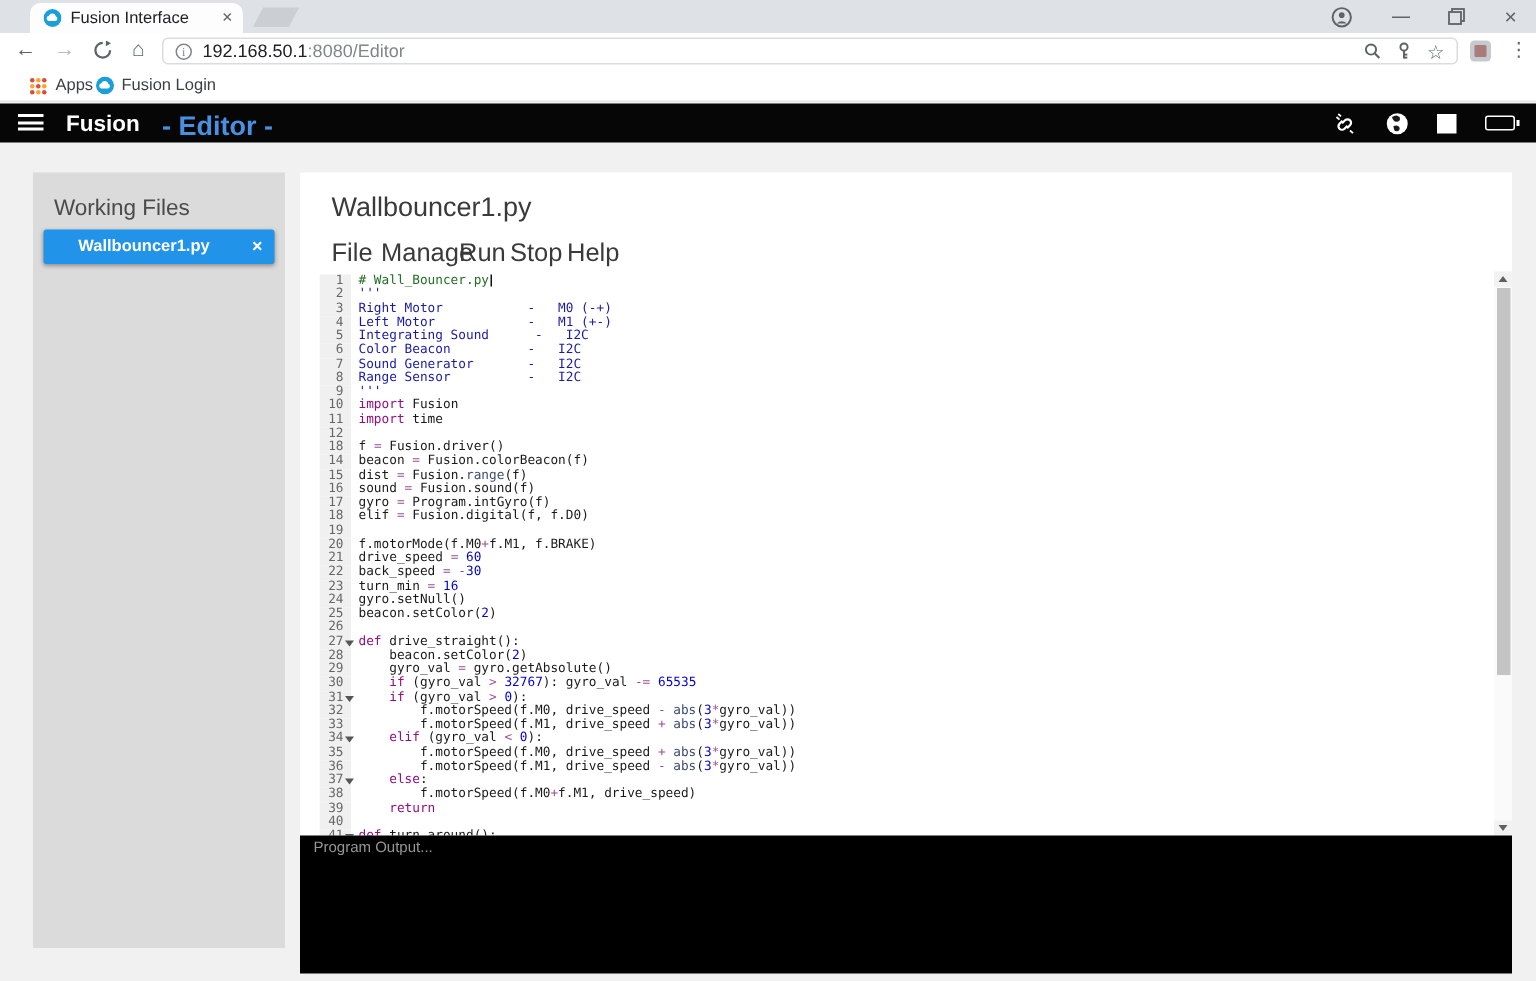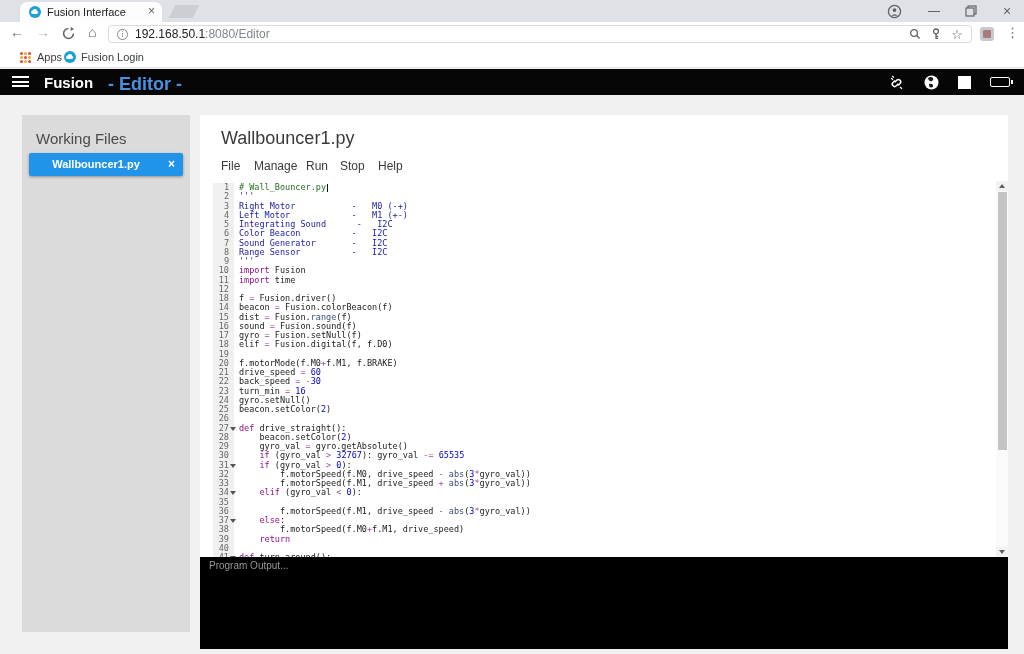--- a/index.html
+++ b/index.html
@@ -49,21 +49,21 @@
   
   .sidebar { position:absolute; left:22px; top:115px; width:168px; height:517px; background:#DBDBDB; }
   .wf-heading { position:absolute; left:14px; top:15px; font-size:15px; color:#4A4A4A; }
   .file-item { position:absolute; left:7px; top:38px; width:154px; height:23px; background:var(--accent); border-radius:2px; box-shadow:0 1px 3px rgba(0,0,0,.35); }
   .file-item-label { position:absolute; left:0; right:20px; top:5px; text-align:center; font-size:11px; font-weight:bold; color:#FFF; }
   .file-item-close { position:absolute; right:8px; top:4px; font-size:12px; font-weight:bold; color:#FFF; }
 
   .main { position:absolute; left:200px; top:115px; width:808px; height:517px; background:#FFF; }
   .doc-title { position:absolute; left:21px; top:13px; font-size:18px; color:#3A3A3A; }
   .menubar { position:absolute; left:0; top:44px; width:100%; height:20px; }
-  .menu-item { position:absolute; top:0; font-size:12px; color:#3A3A3A; cursor:default;text-align:center; }
+  .menu-item { position:absolute; top:0; font-size:17px; color:#3A3A3A; cursor:default;text-align:center; }
 
   .editor { position:absolute; left:13px; top:66px; width:783px; height:376px; background:#FFF; overflow:hidden; padding-top:2px; }
   .crow { display:flex; height:9.25px; line-height:9.25px; font-family:"DejaVu Sans Mono", monospace; font-size:8.5px; }
   .gut { position:relative; flex:none; width:21px; background:#F0F0F0; color:#666; text-align:right; padding-right:5px; }
   .fold { position:absolute; right:-2px; top:3px; width:0; height:0; border-left:3px solid transparent; border-right:3px solid transparent; border-top:4px solid #555; }
   .ctext { white-space:pre; padding-left:5px; color:#1A1A1A; }
   .tk-p { color:#1A1A1A; }
   .tk-c { color:var(--tk-c); }
   .tk-s { color:var(--tk-s); }
   .tk-k { color:var(--tk-k); }
@@ -271,21 +271,21 @@
           <div class="crow">
             <span class="gut">15</span>
             <span class="ctext"><span class="tk-p">dist </span><span class="tk-o">=</span><span class="tk-p"> Fusion.</span><span class="tk-f">range</span><span class="tk-p">(f)</span></span>
           </div>
           <div class="crow">
             <span class="gut">16</span>
             <span class="ctext"><span class="tk-p">sound </span><span class="tk-o">=</span><span class="tk-p"> Fusion.sound(f)</span></span>
           </div>
           <div class="crow">
             <span class="gut">17</span>
-            <span class="ctext"><span class="tk-p">gyro </span><span class="tk-o">=</span><span class="tk-p"> Fusion.setNull(f)</span></span>
+            <span class="ctext"><span class="tk-p">gyro </span><span class="tk-o">=</span><span class="tk-p"> Program.intGyro(f)</span></span>
           </div>
           <div class="crow">
             <span class="gut">18</span>
             <span class="ctext"><span class="tk-p">elif </span><span class="tk-o">=</span><span class="tk-p"> Fusion.digital(f, f.D0)</span></span>
           </div>
           <div class="crow">
             <span class="gut">19</span>
             <span class="ctext"></span>
           </div>
           <div class="crow">
@@ -343,20 +343,21 @@
           <div class="crow">
             <span class="gut">33</span>
             <span class="ctext"><span class="tk-p">        f.motorSpeed(f.M1, drive_speed </span><span class="tk-o">+</span><span class="tk-p"> </span><span class="tk-f">abs</span><span class="tk-p">(</span><span class="tk-n">3</span><span class="tk-o">*</span><span class="tk-p">gyro_val))</span></span>
           </div>
           <div class="crow">
             <span class="gut">34<span class="fold"></span></span>
             <span class="ctext"><span class="tk-p">    </span><span class="tk-k">elif</span><span class="tk-p"> (gyro_val </span><span class="tk-o">&lt;</span><span class="tk-p"> </span><span class="tk-n">0</span><span class="tk-p">):</span></span>
           </div>
           <div class="crow">
             <span class="gut">35</span>
+            <span class="ctext"><span class="tk-p">        f.motorSpeed(f.M0, drive_speed </span><span class="tk-o">+</span><span class="tk-p"> </span><span class="tk-f">abs</span><span class="tk-p">(</span><span class="tk-n">3</span><span class="tk-o">*</span><span class="tk-p">gyro_val))</span></span>
           </div>
           <div class="crow">
             <span class="gut">36</span>
             <span class="ctext"><span class="tk-p">        f.motorSpeed(f.M1, drive_speed </span><span class="tk-o">-</span><span class="tk-p"> </span><span class="tk-f">abs</span><span class="tk-p">(</span><span class="tk-n">3</span><span class="tk-o">*</span><span class="tk-p">gyro_val))</span></span>
           </div>
           <div class="crow">
             <span class="gut">37<span class="fold"></span></span>
             <span class="ctext"><span class="tk-p">    </span><span class="tk-k">else</span><span class="tk-p">:</span></span>
           </div>
           <div class="crow">

